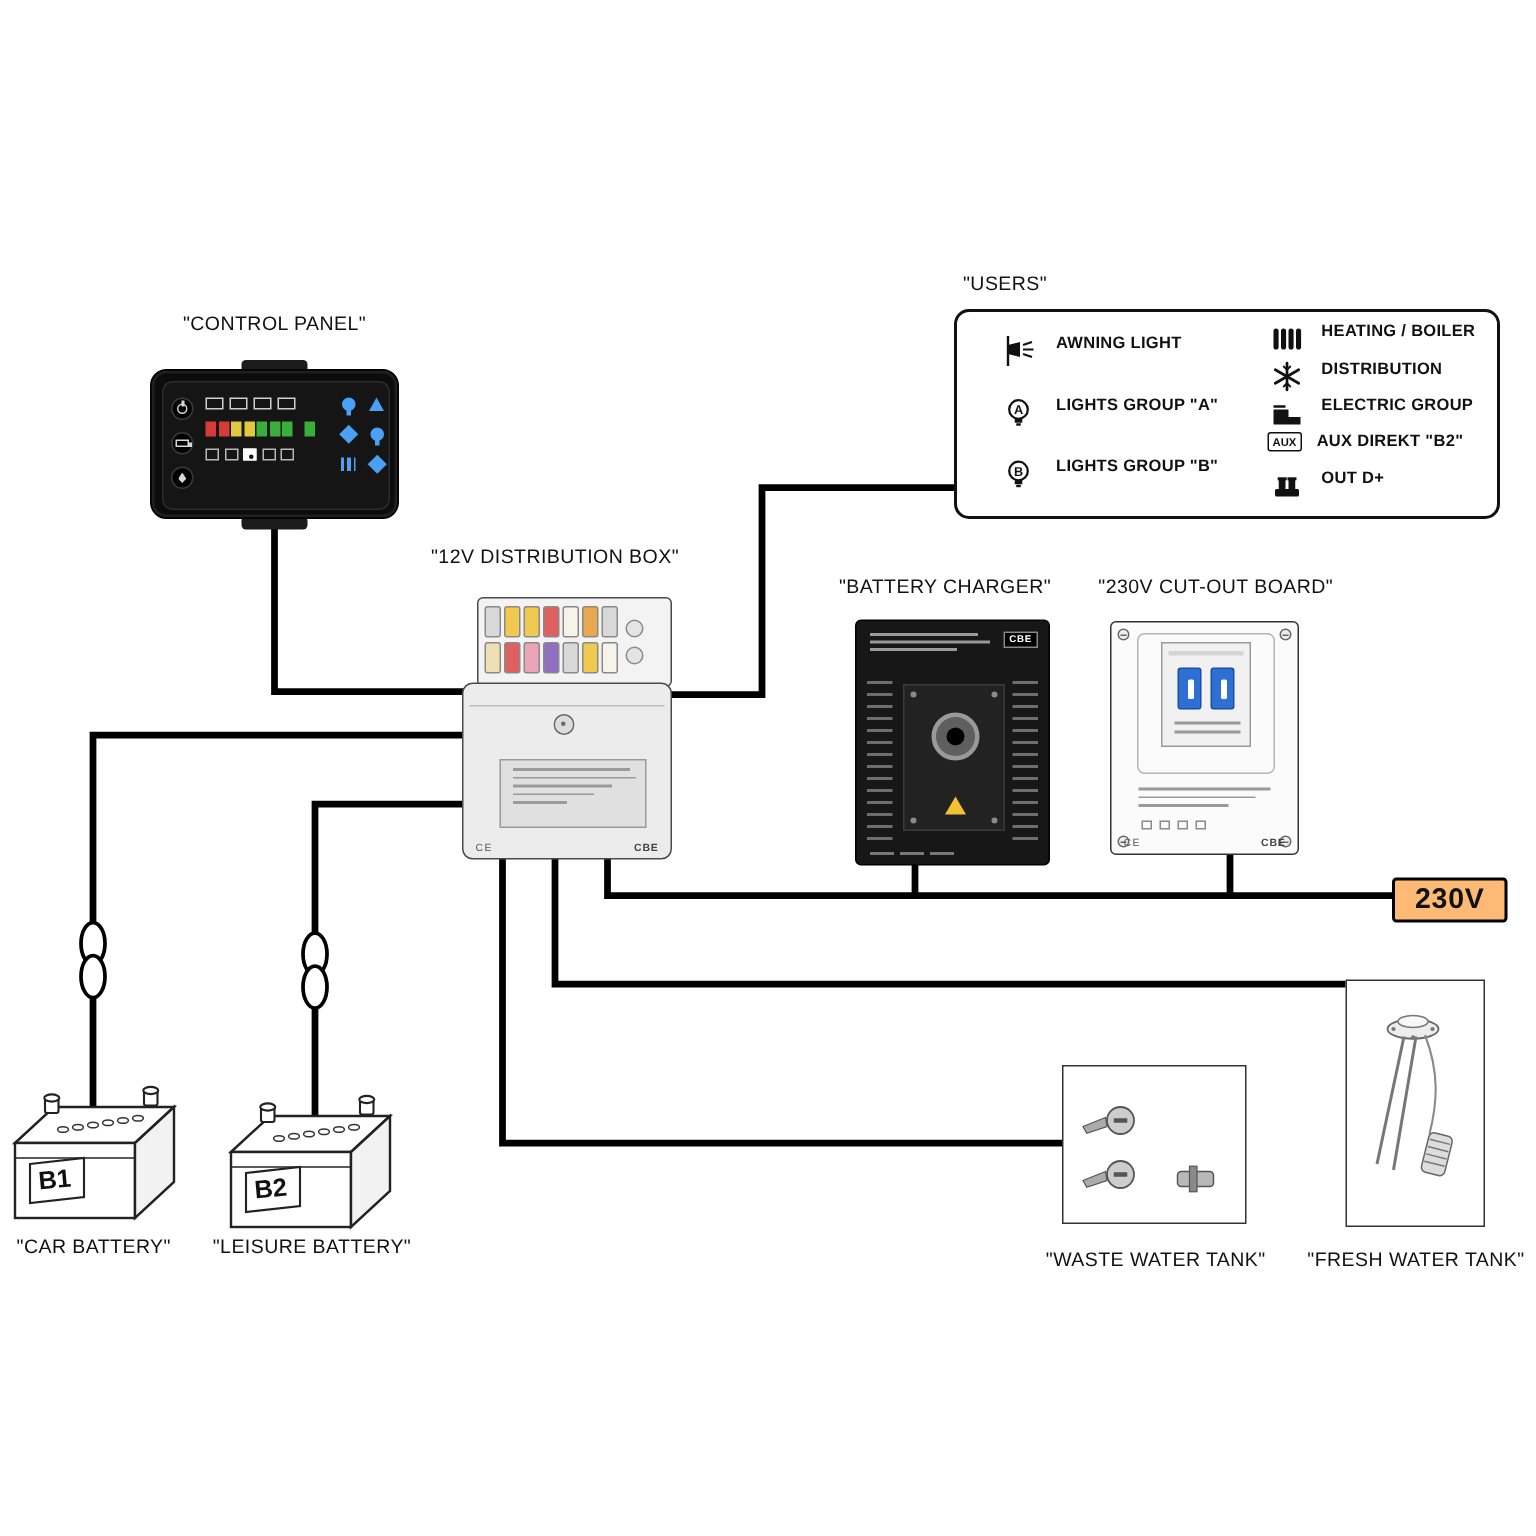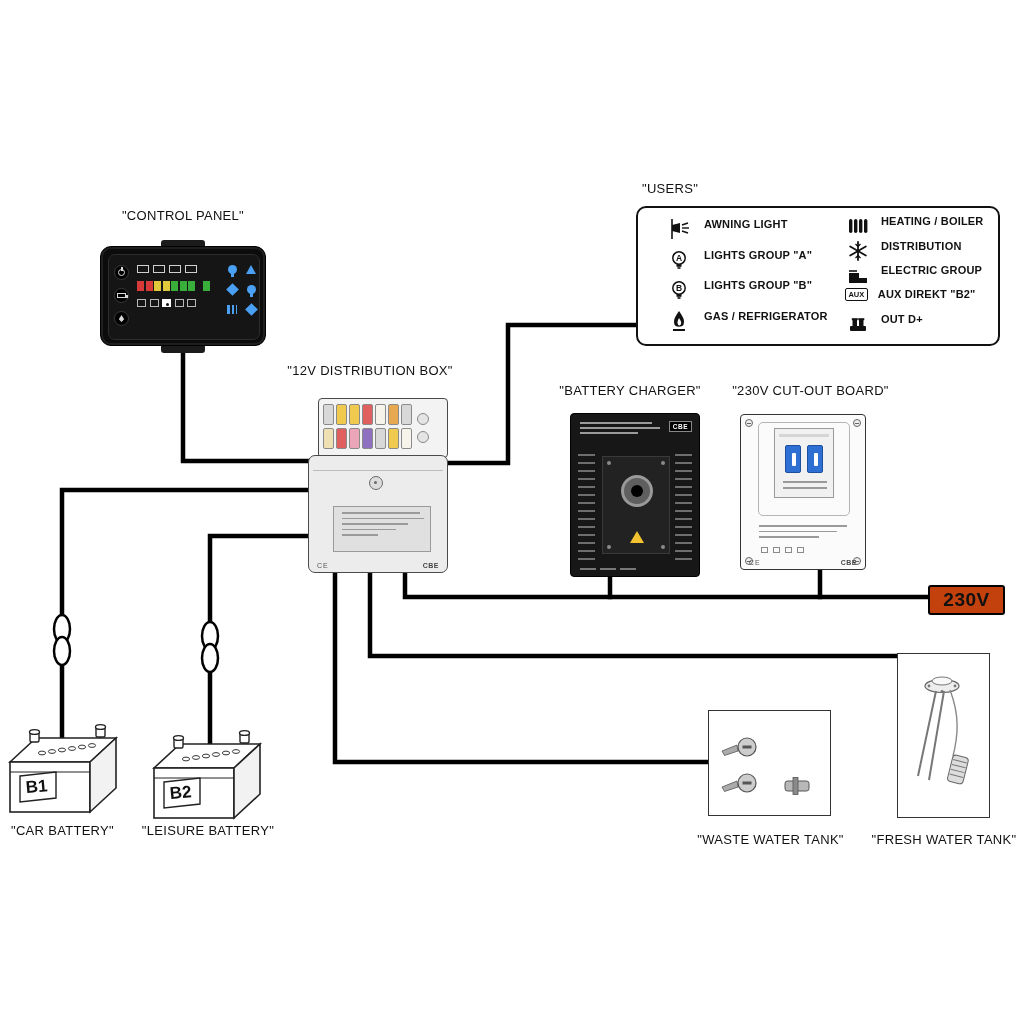--- a/index.html
+++ b/index.html
@@ -104,21 +104,21 @@
   .cb-sw::after{content:"";position:absolute;left:5.5px;top:7px;width:4px;height:13px;background:#fff;border-radius:1px}
   .cut-mline{position:absolute;left:8px;width:44px;height:1.5px;background:#9a9a9a}
   .m1{top:52px}.m2{top:58px}
   .cut-lines{position:absolute;left:18px;top:110px;display:flex;flex-direction:column;gap:4px}
   .cl{height:1.5px;background:#9a9a9a}
   .cl.a{width:88px}.cl.b{width:78px}.cl.c{width:60px}
   .cut-minis{position:absolute;left:20px;top:132px;display:flex;gap:5px}
   .mini{width:7px;height:6px;border:1px solid #8a8a8a}
 
   
-  .v230{left:928px;top:585px;width:77px;height:30px;background:#c2410c;border:2.5px solid #000;border-radius:3px;display:flex;align-items:center;justify-content:center;font-size:19px;font-weight:bold;letter-spacing:.5px}
+  .v230{left:928px;top:585px;width:77px;height:30px;background:#fdba74;border:2.5px solid #000;border-radius:3px;display:flex;align-items:center;justify-content:center;font-size:19px;font-weight:bold;letter-spacing:.5px}
 
   
   .tankbox{background:#fff;border:1.5px solid #333}
   .waste{left:708px;top:710px;width:123px;height:106px}
   .fresh{left:897px;top:653px;width:93px;height:165px}
 
   
   .batt{width:116px;height:100px}
   .b1{left:6px;top:722px}
   .b2{left:150px;top:728px}
@@ -243,30 +243,20 @@
         <span class="uicon">
           <svg width="22" height="22" viewBox="0 0 22 22">
               <circle cx="11" cy="9" r="6.2" fill="none" stroke="#111" stroke-width="1.5"></circle>
               <path d="M8.5 15.2 h5 v2.6 h-5 z" fill="#111"></path>
               <rect x="9.5" y="18.2" width="3" height="1.6" fill="#111"></rect>
               <text x="11" y="12" text-anchor="middle" font-size="8.5" font-weight="bold" fill="#111">B</text>
             </svg>
         </span>
         <span class="ulabel">LIGHTS GROUP "B"</span>
       </div>
-      <div class="user-row">
-        <span class="uicon">
-          <svg width="22" height="22" viewBox="0 0 22 22">
-              <path d="M11 1 C 7 7, 5 10, 6.5 14.5 C 7.5 17.5, 14.5 17.5, 15.5 14.5 C 17 10, 15 7, 11 1 Z" fill="#111"></path>
-              <path d="M11 8 C 9.5 11, 9 12.5, 10 14.5 C 10.8 16, 12.5 15.5, 13 14 C 13.8 12, 12.5 10.5, 11 8 Z" fill="#fff"></path>
-              <rect x="5" y="19" width="12" height="2" fill="#111"></rect>
-            </svg>
-        </span>
-        <span class="ulabel">GAS / REFRIGERATOR</span>
-      </div>
     </div>
     <div class="users-col col-r">
       <div class="user-row">
         <span class="uicon">
           <svg width="22" height="22" viewBox="0 0 22 22">
               <rect x="2" y="4" width="3.4" height="14" rx="1.7" fill="#111"></rect>
               <rect x="7" y="4" width="3.4" height="14" rx="1.7" fill="#111"></rect>
               <rect x="12" y="4" width="3.4" height="14" rx="1.7" fill="#111"></rect>
               <rect x="17" y="4" width="3.4" height="14" rx="1.7" fill="#111"></rect>
             </svg>

